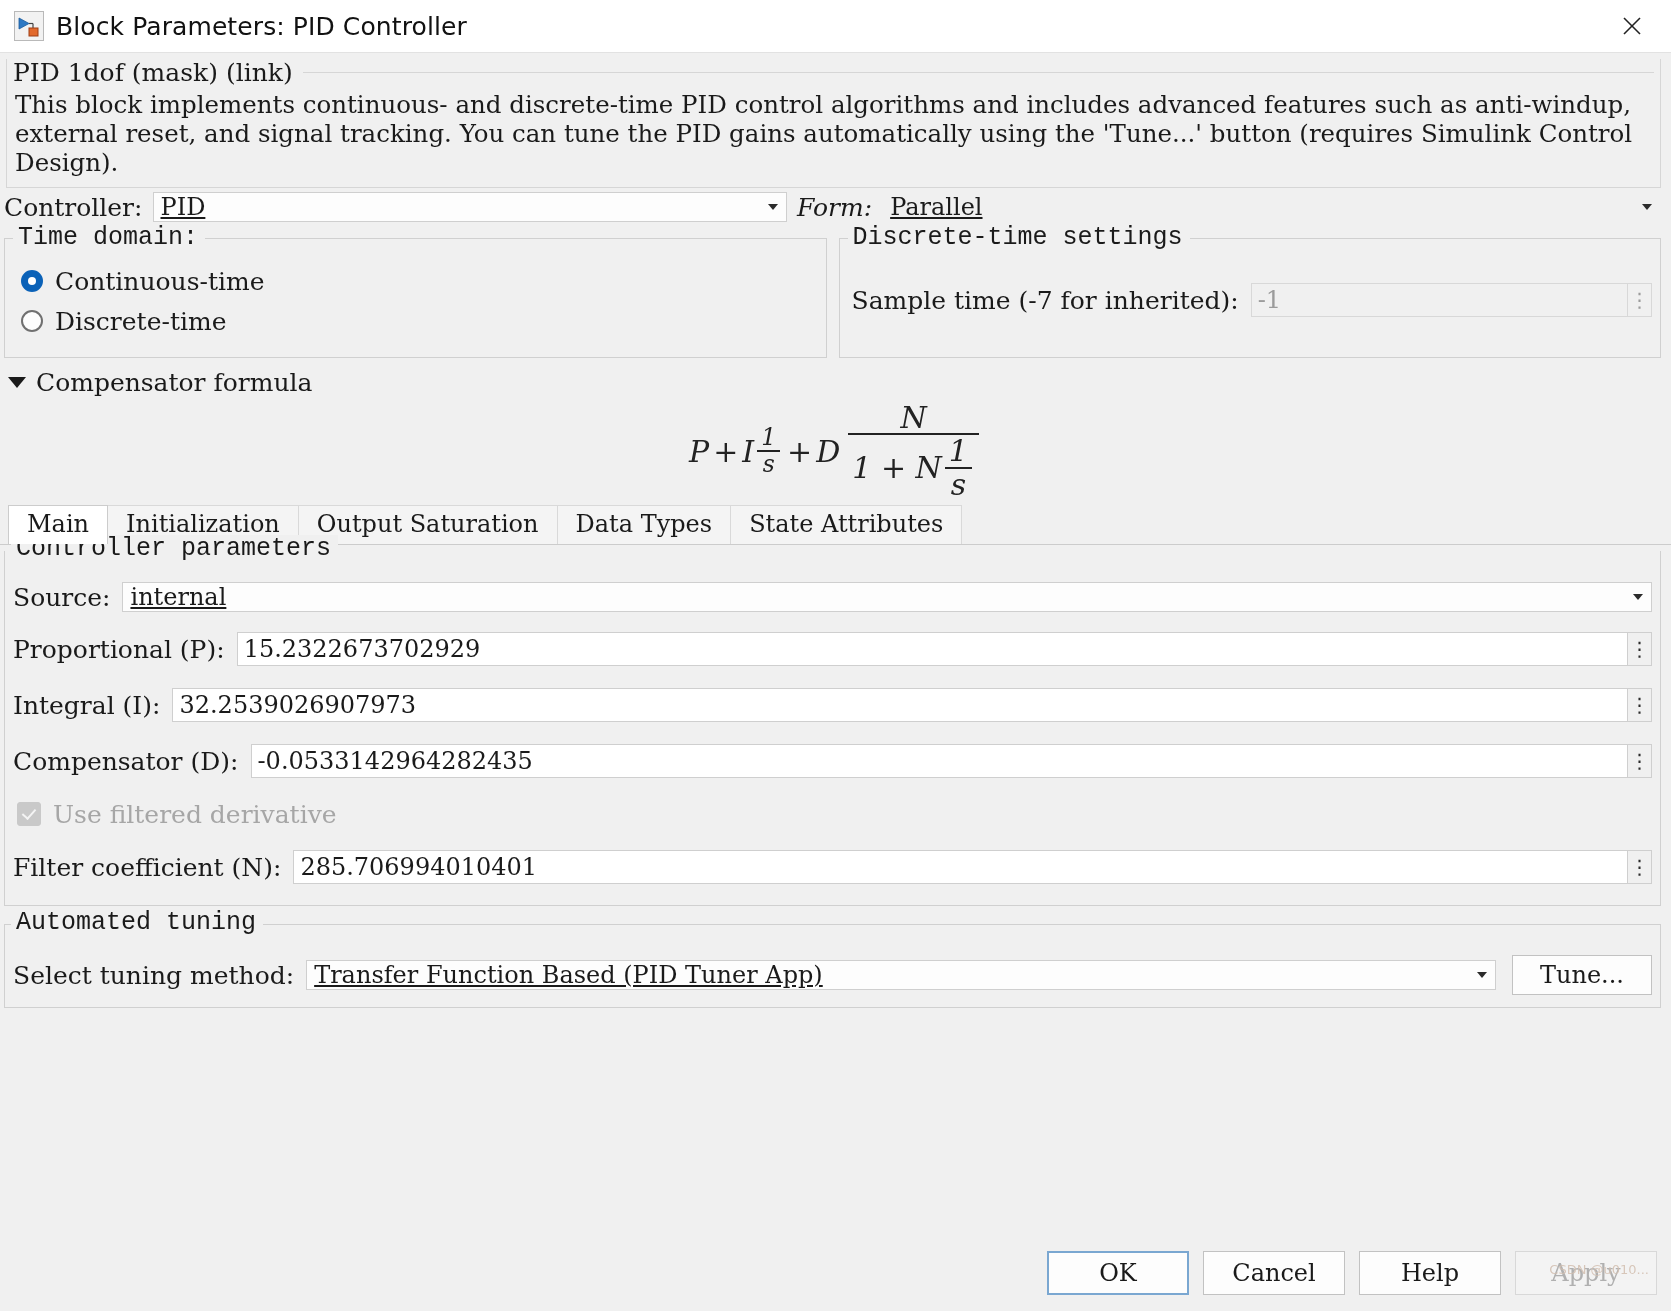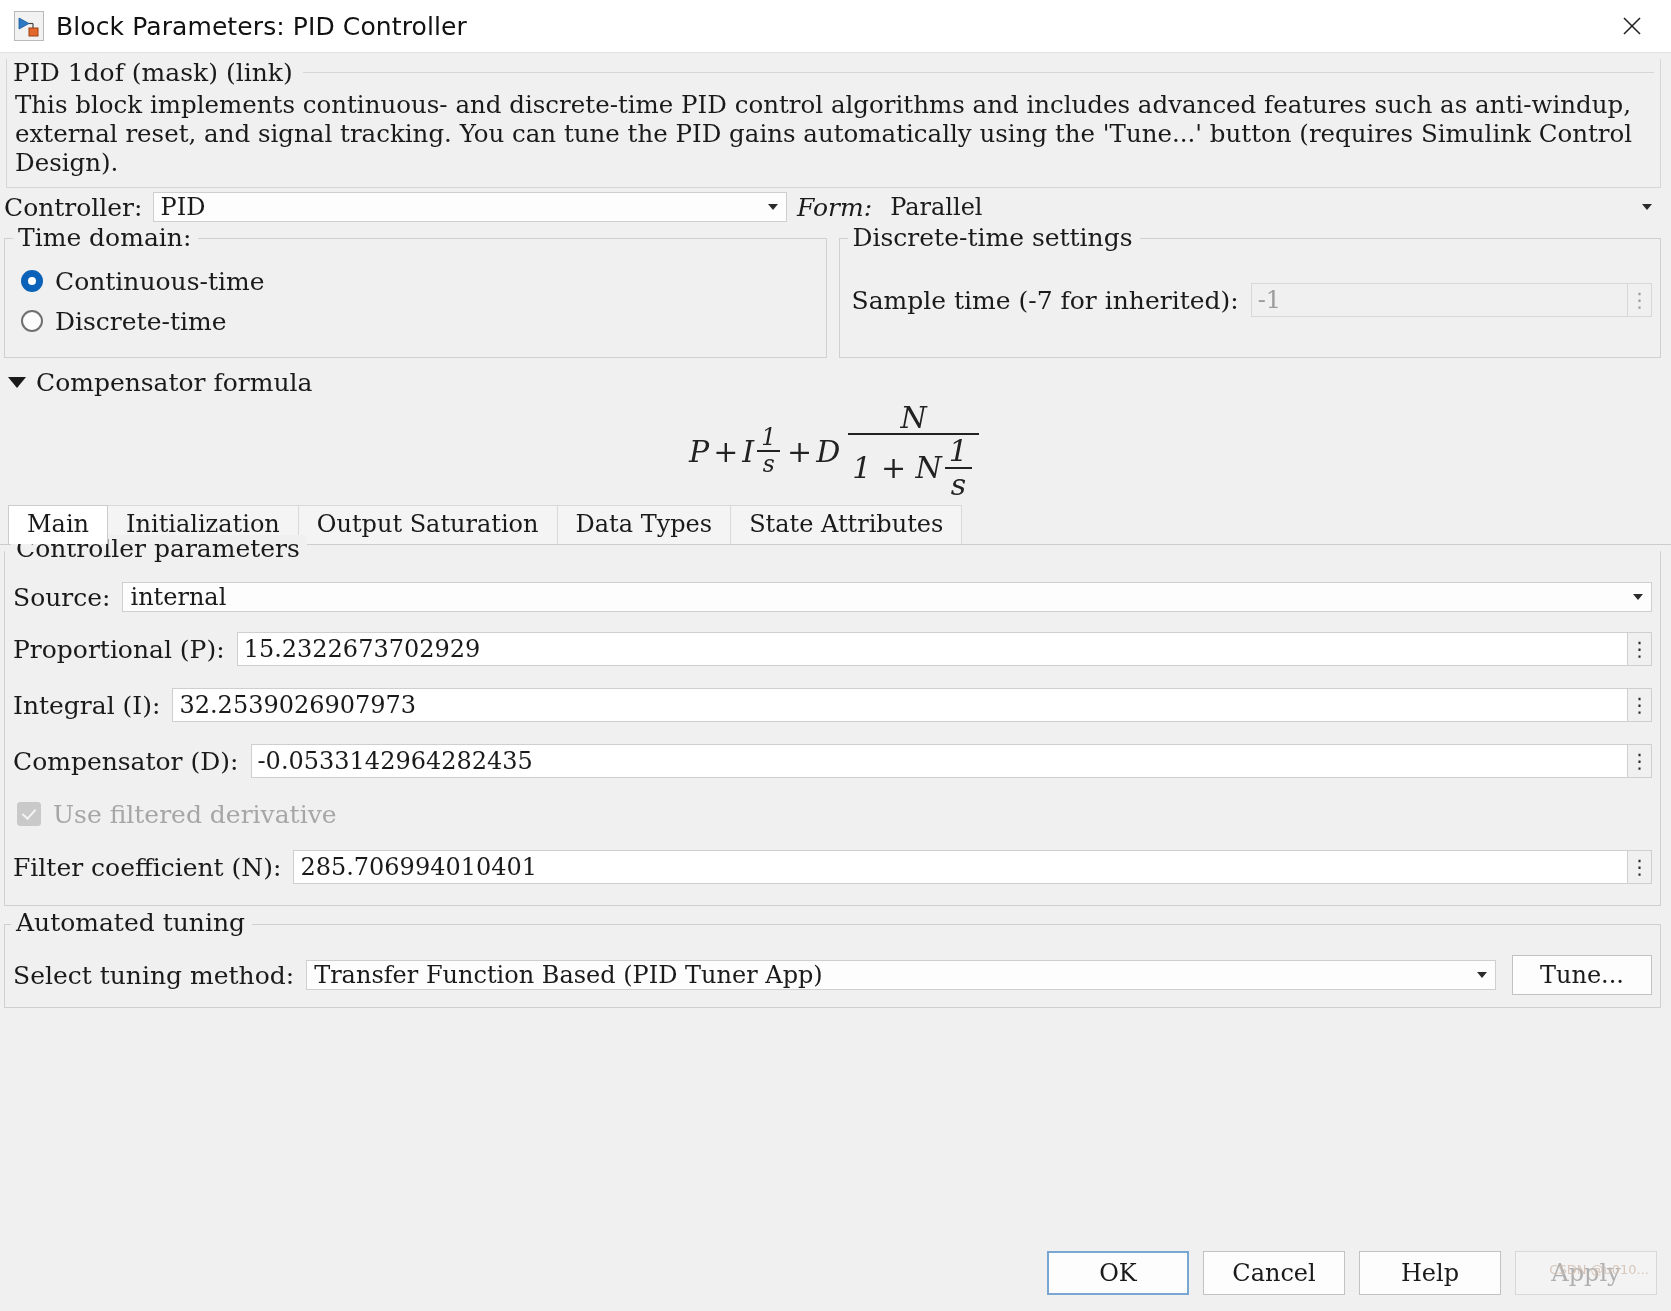--- a/index.html
+++ b/index.html
@@ -129,20 +129,21 @@
     position: relative;
     background: #fdfdfd;
     border: 1px solid #cfcfcf;
     height: 30px;
     display: flex;
     align-items: center;
     padding: 0 18px 0 7px;
     font-size: 24px;
     box-sizing: border-box;
     cursor: pointer;
+    text-decoration: underline;
   }
   .combo.flat {
     background: transparent;
     border: 1px solid transparent;
   }
   .combo .arrow {
     position: absolute;
     right: 8px;
     top: 50%;
     width: 0; height: 0;
@@ -160,20 +161,21 @@
   }
   .gbox > .legend {
     position: absolute;
     top: -15px;
     left: 8px;
     background: #f0f0f0;
     padding: 0 7px 0 5px;
     font-size: 25px;
     white-space: nowrap;
     line-height: 28px;
+    font-family: Liberation Mono, monospace;
   }
   .gbox-inner { padding: 26px 12px 12px 12px; }
 
   .two-col {
     display: flex;
     gap: 12px;
     padding: 12px 10px 0 4px;
     align-items: stretch;
   }
   .two-col > .gbox { flex: 1 1 50%; }

